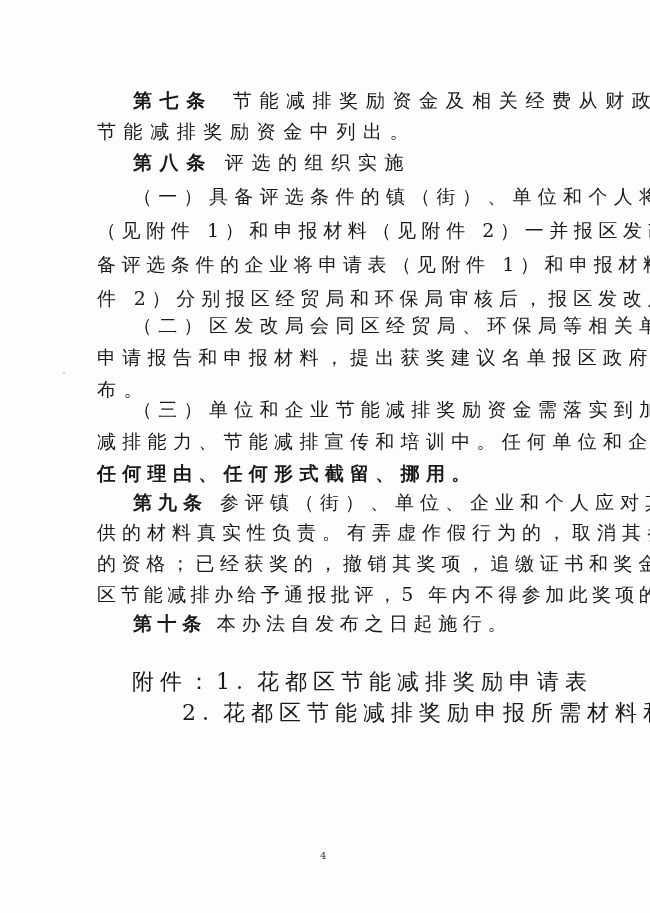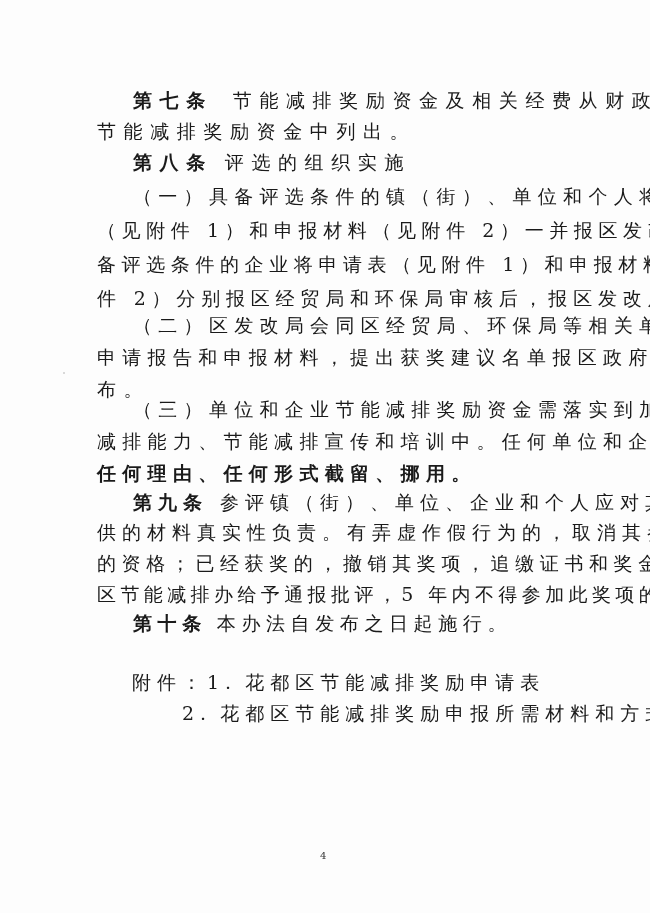--- a/index.html
+++ b/index.html
@@ -3,21 +3,21 @@
 <meta charset="utf-8">
 <style>
   html, body { margin: 0; padding: 0; background: #ffffff; }
   body { width: 650px; height: 913px; position: relative; overflow: hidden;
          font-family: "DejaVu Serif", "Liberation Serif", serif; color: #1a1a1a; }
   .page { position: absolute; left: 0; top: 0; width: 650px; height: 913px; background: #fdfdfd; }
   .line { position: absolute; left: 97px; width: 452px; font-size: 19px; line-height: 24px;
           letter-spacing: 7.6px; white-space: nowrap; }
   .indent { left: 133px; }
   .bold { font-weight: bold; }
-  .att { position: absolute; font-size: 19px; line-height: 24px; letter-spacing: 6px; white-space: nowrap; }
+  .att { position: absolute; font-size: 22px; line-height: 24px; letter-spacing: 6px; white-space: nowrap; }
   .pagenum { position: absolute; left: 320px; top: 850px; font-size: 10px; color: #333; }
   .speck { position: absolute; left: 63px; top: 372px; width: 2px; height: 2px; background: #ccc; border-radius: 1px; }
 </style>
 </head>
 <body>
 
 <div class="page">
 
   <div class="line indent" style="top:88px;"><span class="bold">第七条</span><span style="display:inline-block;width:20px;"></span><span>节能减排奖励资金及相关经费从财政安排的</span></div>
   <div class="line indent" style="top:150px;"><span class="bold">第八条</span><span style="display:inline-block;width:12px;"></span><span>评选的组织实施</span></div>

